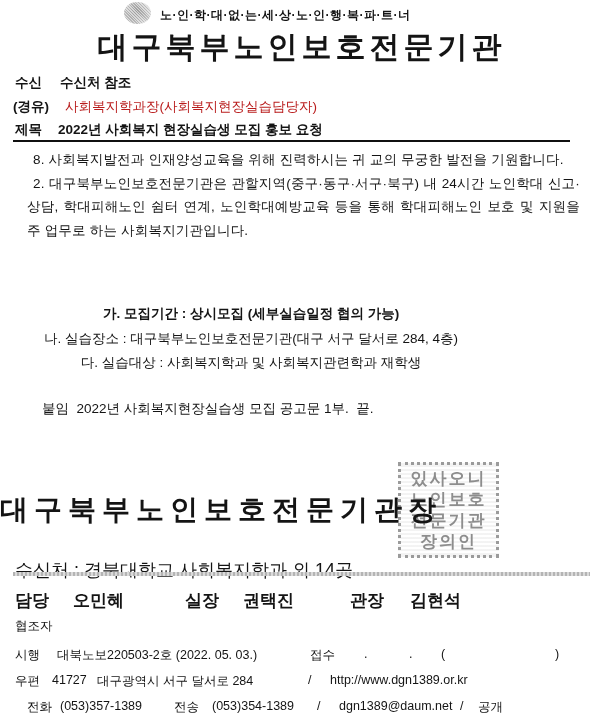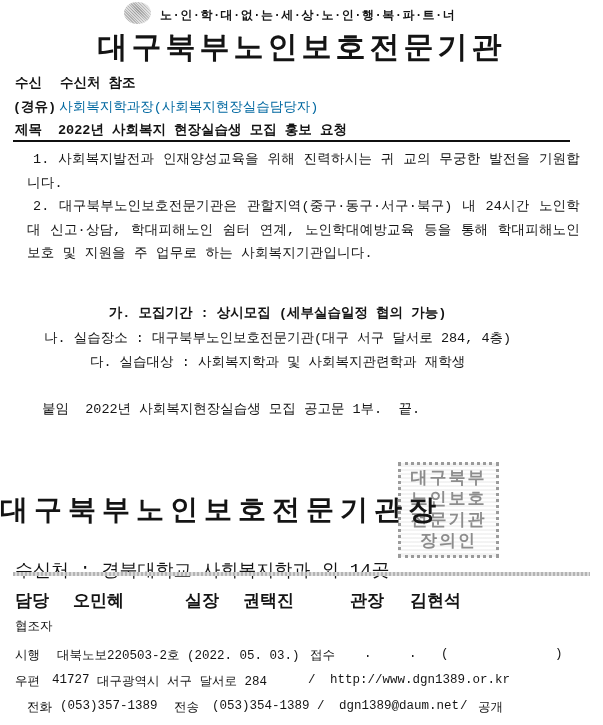--- a/index.html
+++ b/index.html
@@ -1,20 +1,20 @@
 <!DOCTYPE html>
 <html><head>
 <meta charset="utf-8">
 <style>
   * { margin:0; padding:0; box-sizing:border-box; }
   html,body { background:#ffffff; }
   .page {
     position:relative; width:603px; height:725px; margin:0 auto;
     background:#ffffff; overflow:hidden;
-    font-family:Liberation Mono, monospace;
+    font-family:Liberation Sans, sans-serif;
     color:#141414;
   }
   .abs { position:absolute; }
 
   
   .logo {
     left:124px; top:2px; width:27px; height:22px; border-radius:50%;
     background:
       repeating-linear-gradient(45deg, rgba(255,255,255,.55) 0 1px, transparent 1px 2px),
       radial-gradient(circle at 45% 45%, #9a9a9a 0%, #b9b9b9 55%, #d8d8d8 100%);
@@ -26,21 +26,21 @@
     left:0; top:27px; width:603px; text-align:center;
     font-size:30px; font-weight:bold; letter-spacing:4px;
   }
 
   
   .meta-row { font-size:13.5px; height:18px; }
   .meta-row .lbl { font-weight:bold; }
   .row-recv { left:15px; top:74px; }
   .row-recv .val { margin-left:18px; font-weight:bold; }
   .row-via  { left:13px; top:98px; }
-  .row-via  .val { margin-left:3px; color:#0369a1; }
+  .row-via  .val { margin-left:16px; color:#b91c1c; }
   .row-subj { left:15px; top:121px; }
   .row-subj .val { margin-left:16px; font-weight:bold; }
   .rule { left:13px; top:140px; width:557px; height:2px; background:#101010; }
 
   
   .body-text {
     left:27px; top:148px; width:553px;
     font-size:13.5px; line-height:23.5px; text-align:justify;
     letter-spacing:.2px;
   }
@@ -91,34 +91,34 @@
   </div>
   <div class="abs meta-row row-via">
     <span class="lbl">(경유)</span><span class="val">사회복지학과장(사회복지현장실습담당자)</span>
   </div>
   <div class="abs meta-row row-subj">
     <span class="lbl">제목</span><span class="val">2022년 사회복지 현장실습생 모집 홍보 요청</span>
   </div>
   <div class="abs rule"></div>
 
   <div class="abs body-text">
-    <p>1. 사회복지발전과 인재양성교육을 위해 진력하시는 귀 교의 무궁한 발전을 기원합니다.</p>
+    <p>8. 사회복지발전과 인재양성교육을 위해 진력하시는 귀 교의 무궁한 발전을 기원합니다.</p>
     <p>2. 대구북부노인보호전문기관은 관할지역(중구·동구·서구·북구) 내 24시간 노인학대 신고·상담, 학대피해노인 쉼터 연계, 노인학대예방교육 등을 통해 학대피해노인 보호 및 지원을 주 업무로 하는 사회복지기관입니다.</p>
   </div>
 
   <div class="abs list-block">
     <div class="ga">가. 모집기간 : 상시모집 (세부실습일정 협의 가능)</div>
     <div>나. 실습장소 : 대구북부노인보호전문기관(대구 서구 달서로 284, 4층)</div>
     <div>다. 실습대상 : 사회복지학과 및 사회복지관련학과 재학생</div>
   </div>
 
   <div class="abs attachment">붙임  2022년 사회복지현장실습생 모집 공고문 1부.  끝.</div>
 
   <div class="abs seal">
-    <span>대구북부</span>
+    <span>있사오니</span>
     <span>노인보호</span>
     <span>전문기관</span>
     <span>장의인</span>
   </div>
   <div class="abs signer-title">대구북부노인보호전문기관장</div>
   <div class="abs recipients-note">수신처 : 경북대학교 사회복지학과 외 14곳</div>
   <div class="abs divider"></div>
 
   <div class="abs f-row staff-row">
     <span style="left:15px">담당</span>

